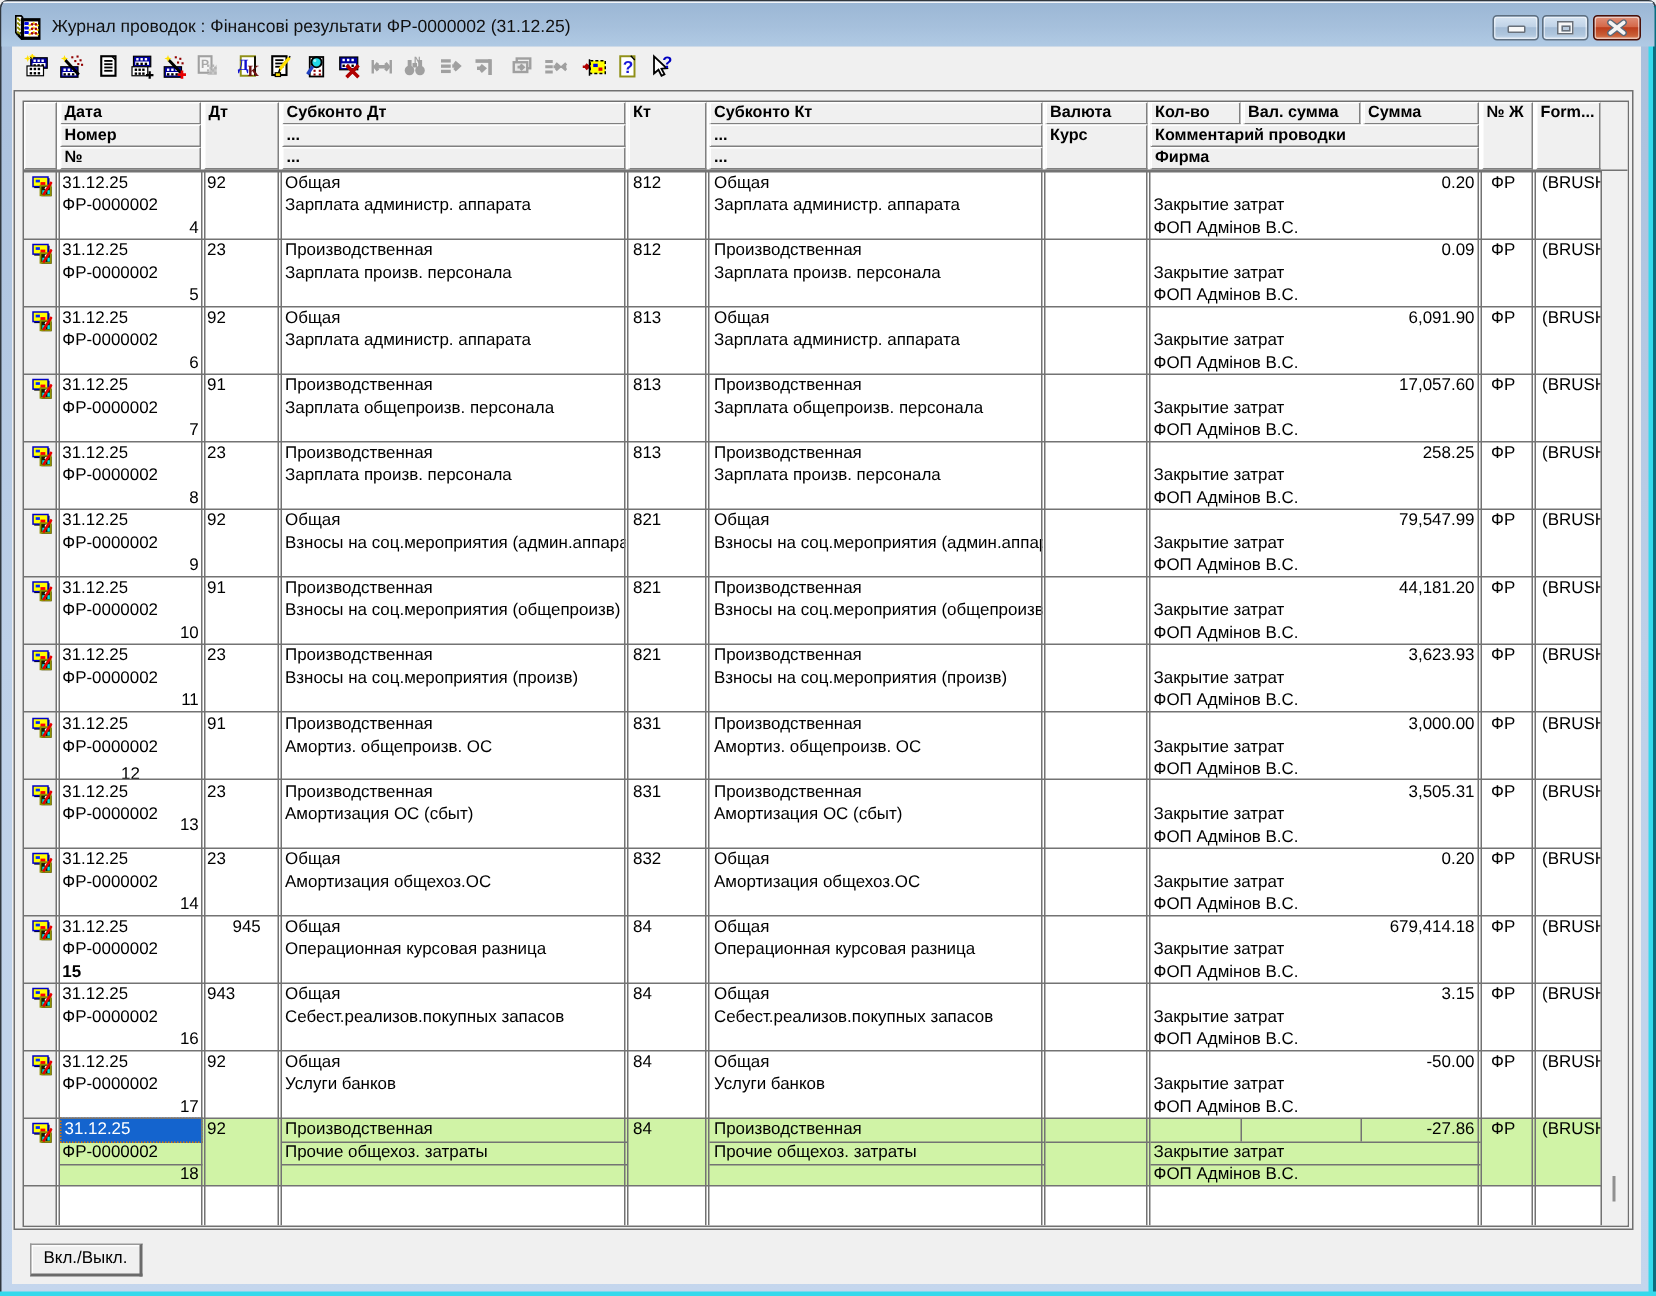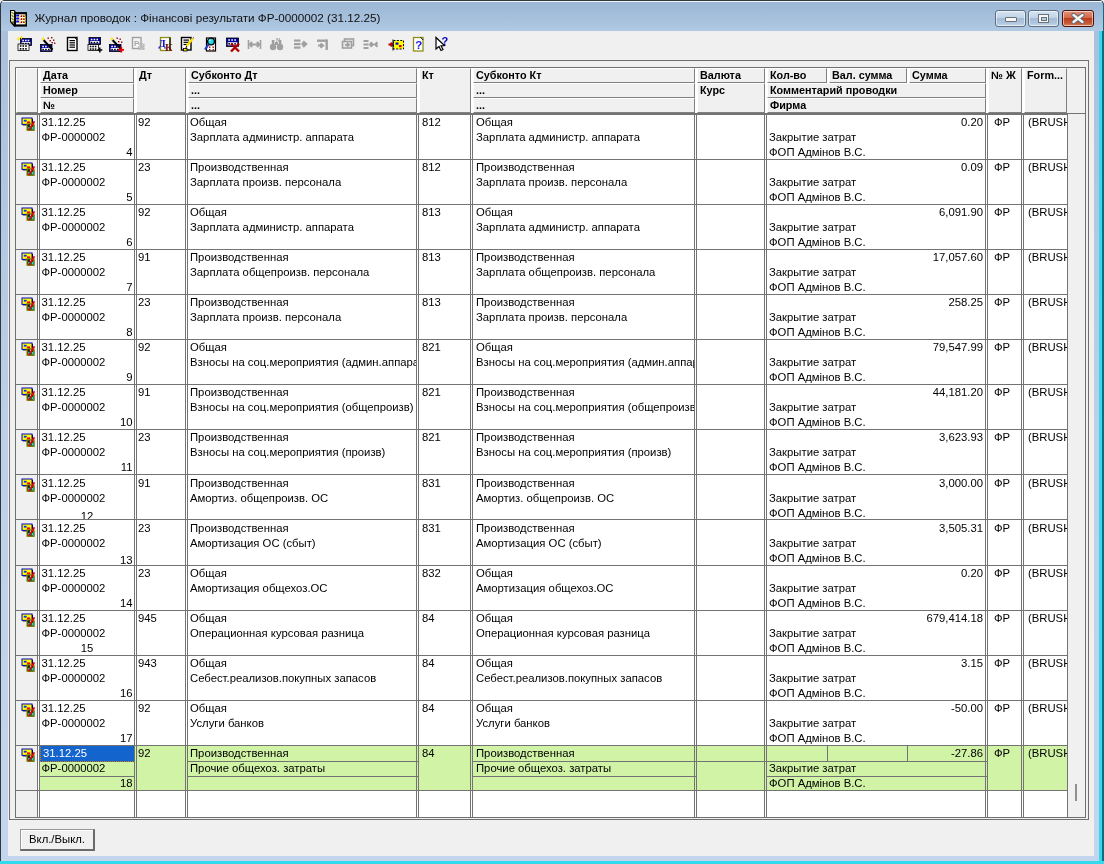--- a/index.html
+++ b/index.html
@@ -545,21 +545,21 @@
 <rect x="6" y="4.4" width="3.2" height="2.2" fill="#FF0000"></rect>
 <rect x="6.6" y="7.4" width="6.8" height="6.4" fill="#000"></rect>
 <rect x="6" y="6.8" width="6.8" height="6.4" fill="#181800" stroke="#909000" stroke-width="1.2"></rect>
 <rect x="7.2" y="9.8" width="2.2" height="2.6" fill="#00E8E8"></rect>
 <rect x="10.6" y="9.8" width="1.6" height="2.6" fill="#00E8E8"></rect>
 <circle cx="9.9" cy="8.6" r="1.1" fill="#FFF"></circle>
 <path d="M7.8 13 L9.9 9.7 L13.5 4.3" stroke="#E80000" stroke-width="1.7" fill="none"></path>
 </svg></div>
 <div class="a t" style="left:25.5px;top:452.63px;">31.12.25</div>
 <div class="a t" style="left:25.5px;top:467.63px;">ФР-0000002</div>
-<div class="a t" style="left:25.5px;top:485px;width:91px;text-align:right;">13</div>
+<div class="a t" style="left:25.5px;top:475px;width:91px;text-align:right;">13</div>
 <div class="a t" style="left:122px;top:452.63px;">23</div>
 <div class="a t" style="left:174px;top:452.63px;width:227px;">Производственная</div>
 <div class="a t" style="left:174px;top:467.63px;width:227px;">Амортизация ОС (сбыт)</div>
 <div class="a t" style="left:406px;top:452.63px;">831</div>
 <div class="a t" style="left:460px;top:452.63px;width:219px;">Производственная</div>
 <div class="a t" style="left:460px;top:467.63px;width:219px;">Амортизация ОС (сбыт)</div>
 <div class="a t" style="left:751px;top:452.63px;width:216px;text-align:right;">3,505.31</div>
 <div class="a t" style="left:753px;top:467.63px;">Закрытие затрат</div>
 <div class="a t" style="left:753px;top:482.63px;">ФОП Адмінов В.С.</div>
 <div class="a t" style="left:978px;top:452.63px;">ФР</div>
@@ -599,22 +599,22 @@
 <rect x="6" y="4.4" width="3.2" height="2.2" fill="#FF0000"></rect>
 <rect x="6.6" y="7.4" width="6.8" height="6.4" fill="#000"></rect>
 <rect x="6" y="6.8" width="6.8" height="6.4" fill="#181800" stroke="#909000" stroke-width="1.2"></rect>
 <rect x="7.2" y="9.8" width="2.2" height="2.6" fill="#00E8E8"></rect>
 <rect x="10.6" y="9.8" width="1.6" height="2.6" fill="#00E8E8"></rect>
 <circle cx="9.9" cy="8.6" r="1.1" fill="#FFF"></circle>
 <path d="M7.8 13 L9.9 9.7 L13.5 4.3" stroke="#E80000" stroke-width="1.7" fill="none"></path>
 </svg></div>
 <div class="a t" style="left:25.5px;top:542.77px;">31.12.25</div>
 <div class="a t" style="left:25.5px;top:557.77px;">ФР-0000002</div>
-<div class="a t" style="left:25.5px;top:572.77px;width:91px;text-align:center;">15</div>
-<div class="a t" style="left:122px;top:542.77px;">945</div>
+<div class="a t" style="left:25.5px;top:572.77px;width:91px;text-align:left;font-weight:bold;">15</div>
+<div class="a t" style="left:122px;top:542.77px;padding-left:17px;">945</div>
 <div class="a t" style="left:174px;top:542.77px;width:227px;">Общая</div>
 <div class="a t" style="left:174px;top:557.77px;width:227px;">Операционная курсовая разница</div>
 <div class="a t" style="left:406px;top:542.77px;">84</div>
 <div class="a t" style="left:460px;top:542.77px;width:219px;">Общая</div>
 <div class="a t" style="left:460px;top:557.77px;width:219px;">Операционная курсовая разница</div>
 <div class="a t" style="left:751px;top:542.77px;width:216px;text-align:right;">679,414.18</div>
 <div class="a t" style="left:753px;top:557.77px;">Закрытие затрат</div>
 <div class="a t" style="left:753px;top:572.77px;">ФОП Адмінов В.С.</div>
 <div class="a t" style="left:978px;top:542.77px;">ФР</div>
 <div class="a t" style="left:1012px;top:542.77px;width:39px;">(BRUSHES</div>

